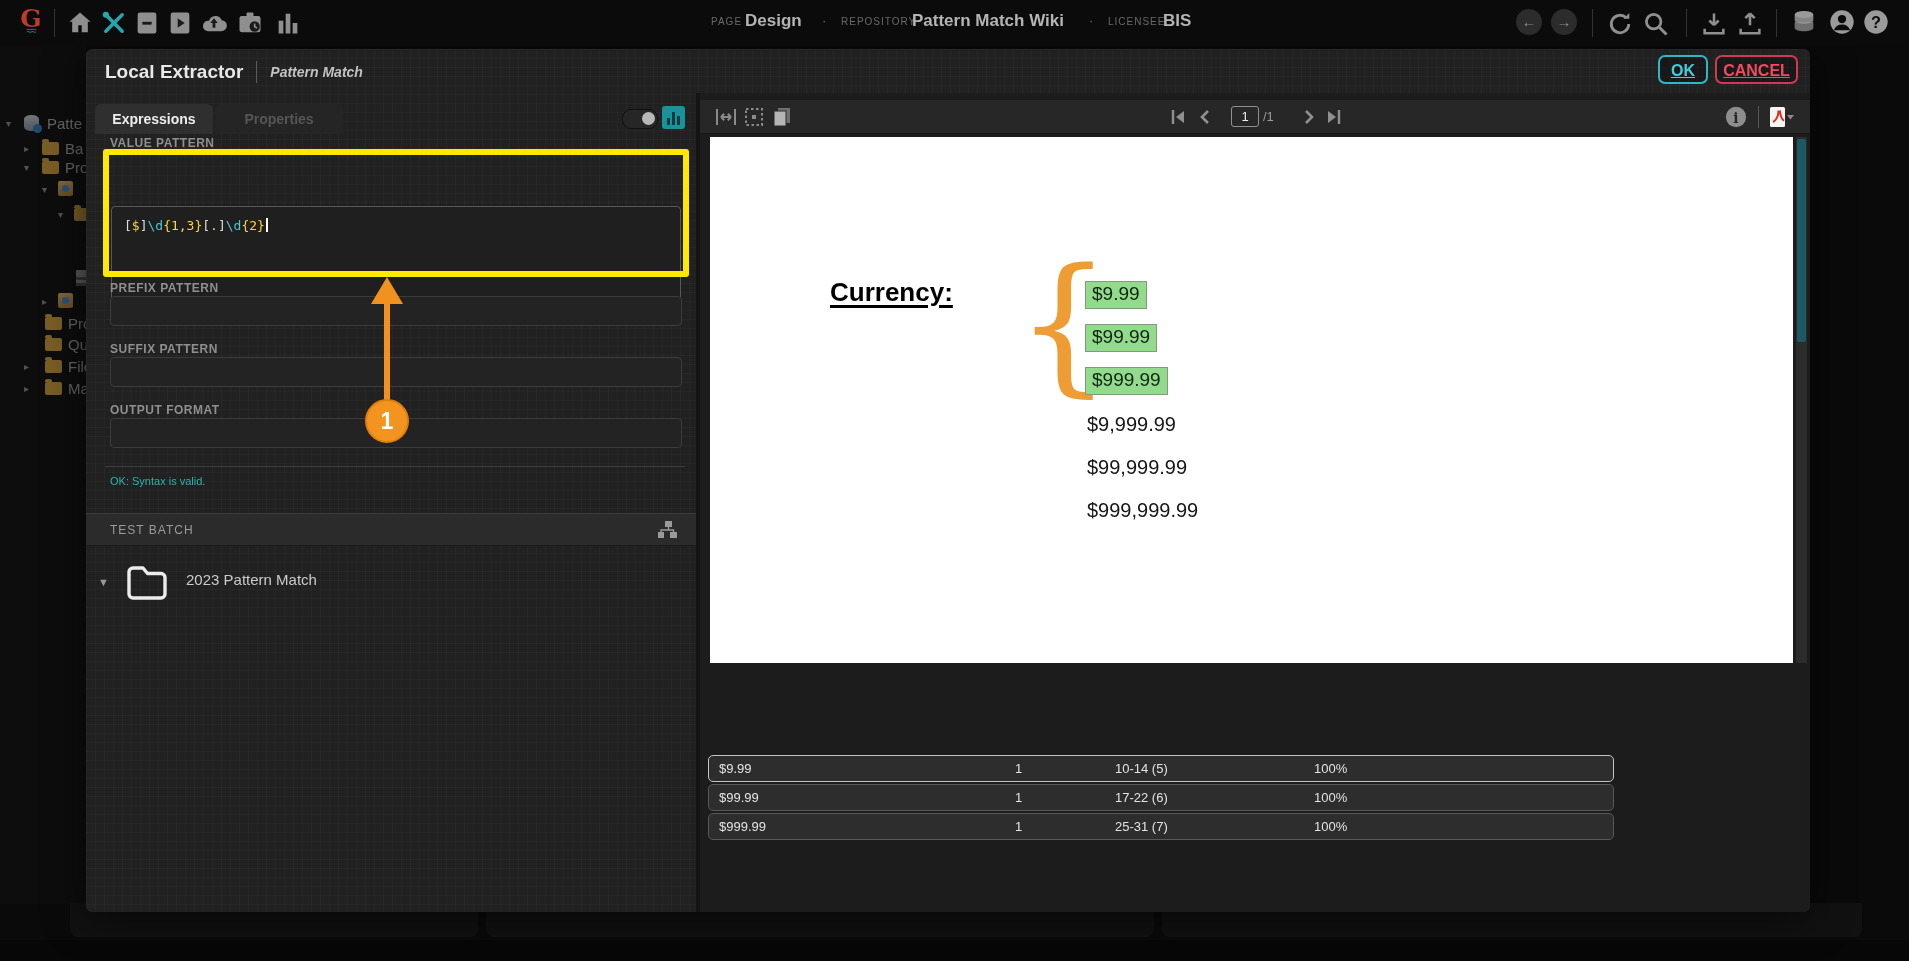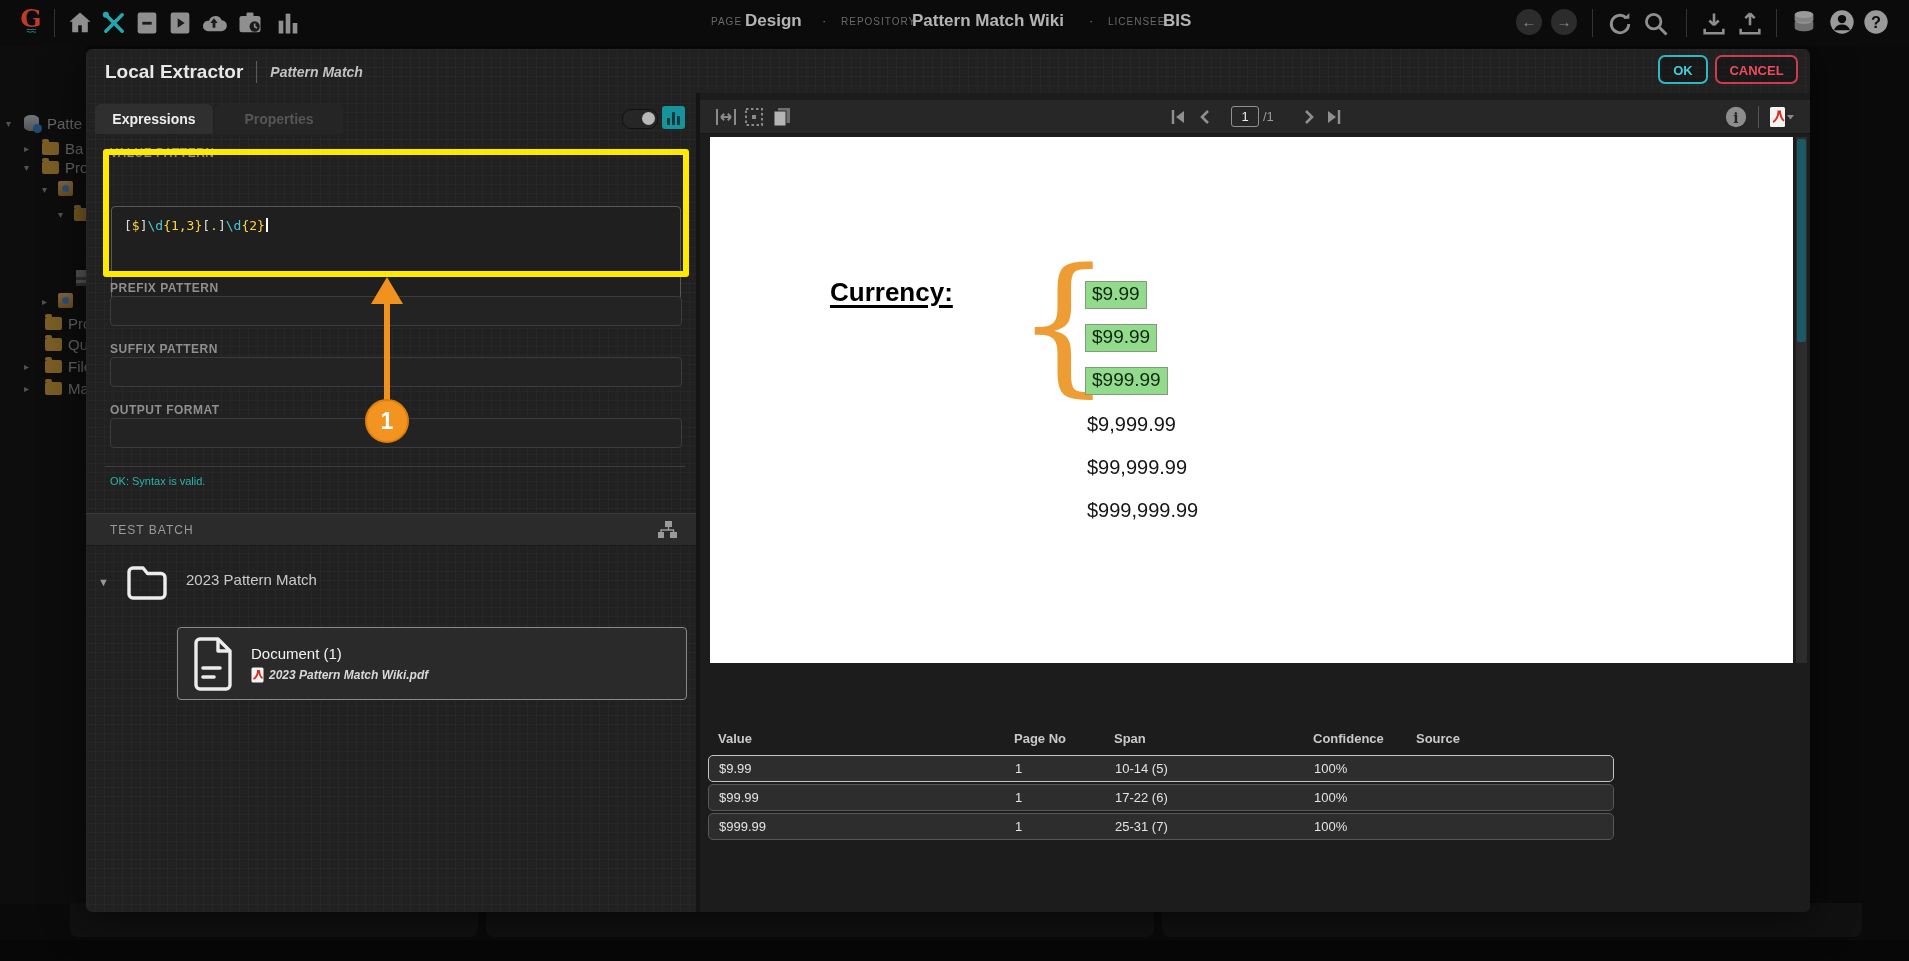--- a/index.html
+++ b/index.html
@@ -40,22 +40,22 @@
 
   
   .modal{position:absolute;left:86px;top:49px;width:1724px;height:863px;background:#212121;
          background-image:linear-gradient(rgba(255,255,255,0.022) 1px,transparent 1px),
                           linear-gradient(90deg,rgba(255,255,255,0.022) 1px,transparent 1px);
          background-size:9px 9px;border-radius:6px;box-shadow:0 4px 40px rgba(0,0,0,.65);z-index:10;overflow:hidden;}
   .mhead{position:absolute;left:19px;top:12px;display:flex;align-items:center;gap:13px;}
   .mtitle{font-size:19px;font-weight:bold;color:#e8e8e8;}
   .vline{width:1px;height:22px;background:#5a5a5a;}
   .msub{font-size:14px;font-style:italic;font-weight:bold;color:#c2c2c2;}
-  .btn{position:absolute;top:6px;height:29px;border-radius:7px;font-weight:bold;font-size:13px;
-       text-align:center;line-height:27px;box-sizing:border-box;background:rgba(0,0,0,.25);}
+  .btn{position:absolute;top:6px;height:29px;border-radius:7px;font-weight:bold;font-size:16px;
+       text-align:center;line-height:27px;box-sizing:border-box;background:rgba(0,0,0,.25);text-decoration:underline;}
   .btn.ok{left:1572px;width:50px;border:2px solid #2fb7c4;color:#43cdd8;}
   .btn.cancel{left:1629px;width:83px;border:2px solid #cf3a50;color:#f04b61;}
 
   
   .tab{position:absolute;top:55px;height:30px;line-height:30px;text-align:center;font-weight:bold;
        font-size:14px;border-radius:6px 6px 0 0;}
   .tab.active{left:9px;width:118px;background:#2f2f2f;color:#ededed;}
   .tab.inactive{left:129px;width:128px;background:#252525;color:#565656;}
   .toggle{position:absolute;left:536px;top:60px;width:34px;height:18px;border-radius:9px;background:#262626;border:1px solid #111;}
   .toggle::after{content:"";position:absolute;right:2px;top:2px;width:13px;height:13px;border-radius:50%;background:#b8b8b8;}
@@ -297,21 +297,21 @@
 
   <div class="tab active">Expressions</div>
   <div class="tab inactive">Properties</div>
   <div class="toggle"></div>
   <div class="chartbtn">
       <i style="height:7px"></i>
       <i style="height:13px"></i>
       <i style="height:9px"></i>
     </div>
 
-  <div class="flabel" style="top:97px">VALUE PATTERN</div>
+  <div class="flabel" style="top:87px">VALUE PATTERN</div>
   <div class="regexbox"><span><span class="tk-w">[</span><span class="tk-y">$</span><span class="tk-w">]</span><span class="tk-b">\d</span><span class="tk-y">{1,3}</span><span class="tk-w">[</span><span class="tk-y">.</span><span class="tk-w">]</span><span class="tk-b">\d</span><span class="tk-y">{2}</span><span class="caret"></span></span></div>
   <div class="ybox"></div>
 
   <div class="flabel" style="top:232px">PREFIX PATTERN</div>
   <input class="finput" style="top: 247px;" value="">
   <div class="flabel" style="top:293px">SUFFIX PATTERN</div>
   <input class="finput" style="top: 308px;" value="">
   <div class="flabel" style="top:354px">OUTPUT FORMAT</div>
   <input class="finput" style="top: 369px;" value="">
   <div class="hrline"></div>
@@ -328,37 +328,20 @@
         </svg></span>
   </div>
 
   <span class="bfold-exp">▼</span>
   <span class="bfold-ico">
     <svg width="46" height="46" viewBox="0 0 46 46">
         <path d="M5 12a4 4 0 0 1 4-4h10l4.5 5.5H37a4 4 0 0 1 4 4V34a4 4 0 0 1-4 4H9a4 4 0 0 1-4-4z" fill="none" stroke="#ececec" stroke-width="3.4" stroke-linejoin="round"></path>
       </svg></span>
   <span class="bfold-lb">2023 Pattern Match</span>
 
-  <div class="doccard">
-    <span style="position:absolute;left:13px;top:8px">
-      <svg width="45" height="57" viewBox="0 0 45 57">
-          <path d="M9 3h18l12 12v34a4 4 0 0 1-4 4H9a4 4 0 0 1-4-4V7a4 4 0 0 1 4-4z" fill="none" stroke="#ececec" stroke-width="3.4" stroke-linejoin="round"></path>
-          <path d="M27 3v12h12" fill="none" stroke="#ececec" stroke-width="3.4" stroke-linejoin="round"></path>
-          <path d="M12 32h17M12 41h11" stroke="#ececec" stroke-width="3.6" stroke-linecap="round"></path>
-        </svg></span>
-    <span class="dtitle">Document (1)</span>
-    <span class="dfile">
-      <span class="pdfico">
-        <svg viewBox="0 0 13 16">
-            <rect x=".5" y=".5" width="12" height="15" rx="1.5" fill="#f4f4f4"></rect>
-            <path d="M2.5 12c2-.6 4.5-4.6 4.5-8h1.2c.3 3.2 1.8 6.3 3.3 7.2" stroke="#dd2b1c" stroke-width="1.8" fill="none"></path>
-          </svg></span>
-      <span>2023 Pattern Match Wiki.pdf</span>
-    </span>
-  </div>
 
   <div class="vdiv"></div>
   <div class="rpanel"></div>
 
   <div class="vtoolbar">
     <span class="vt" style="left:14px">
       <svg viewBox="0 0 24 24" stroke="#8a8a8a" stroke-width="2" fill="none">
           <path d="M3 4v16M21 4v16M7 12h10M7 12l3.2-3.2M7 12l3.2 3.2M17 12l-3.2-3.2M17 12l-3.2 3.2"></path>
         </svg></span>
     <span class="vt" style="left:42px">
@@ -416,27 +399,20 @@
     <span class="gval" style="top:187px">$99.99</span>
     <span class="gval" style="top:230px">$999.99</span>
     <span class="pval" style="top:276px">$9,999.99</span>
     <span class="pval" style="top:319px">$99,999.99</span>
     <span class="pval" style="top:362px">$999,999.99</span>
   </div>
   <div class="vscroll">
       <div class="thumb"></div>
     </div>
 
-  <div class="rhead">
-    <span>Value</span>
-    <span>Page No</span>
-    <span>Span</span>
-    <span>Confidence</span>
-    <span>Source</span>
-  </div>
   <div class="rrow sel" style="top:706px">
     <span>$9.99</span>
     <span>1</span>
     <span>10-14 (5)</span>
     <span>100%</span>
     <span></span>
   </div>
   <div class="rrow" style="top:735px">
     <span>$99.99</span>
     <span>1</span>

